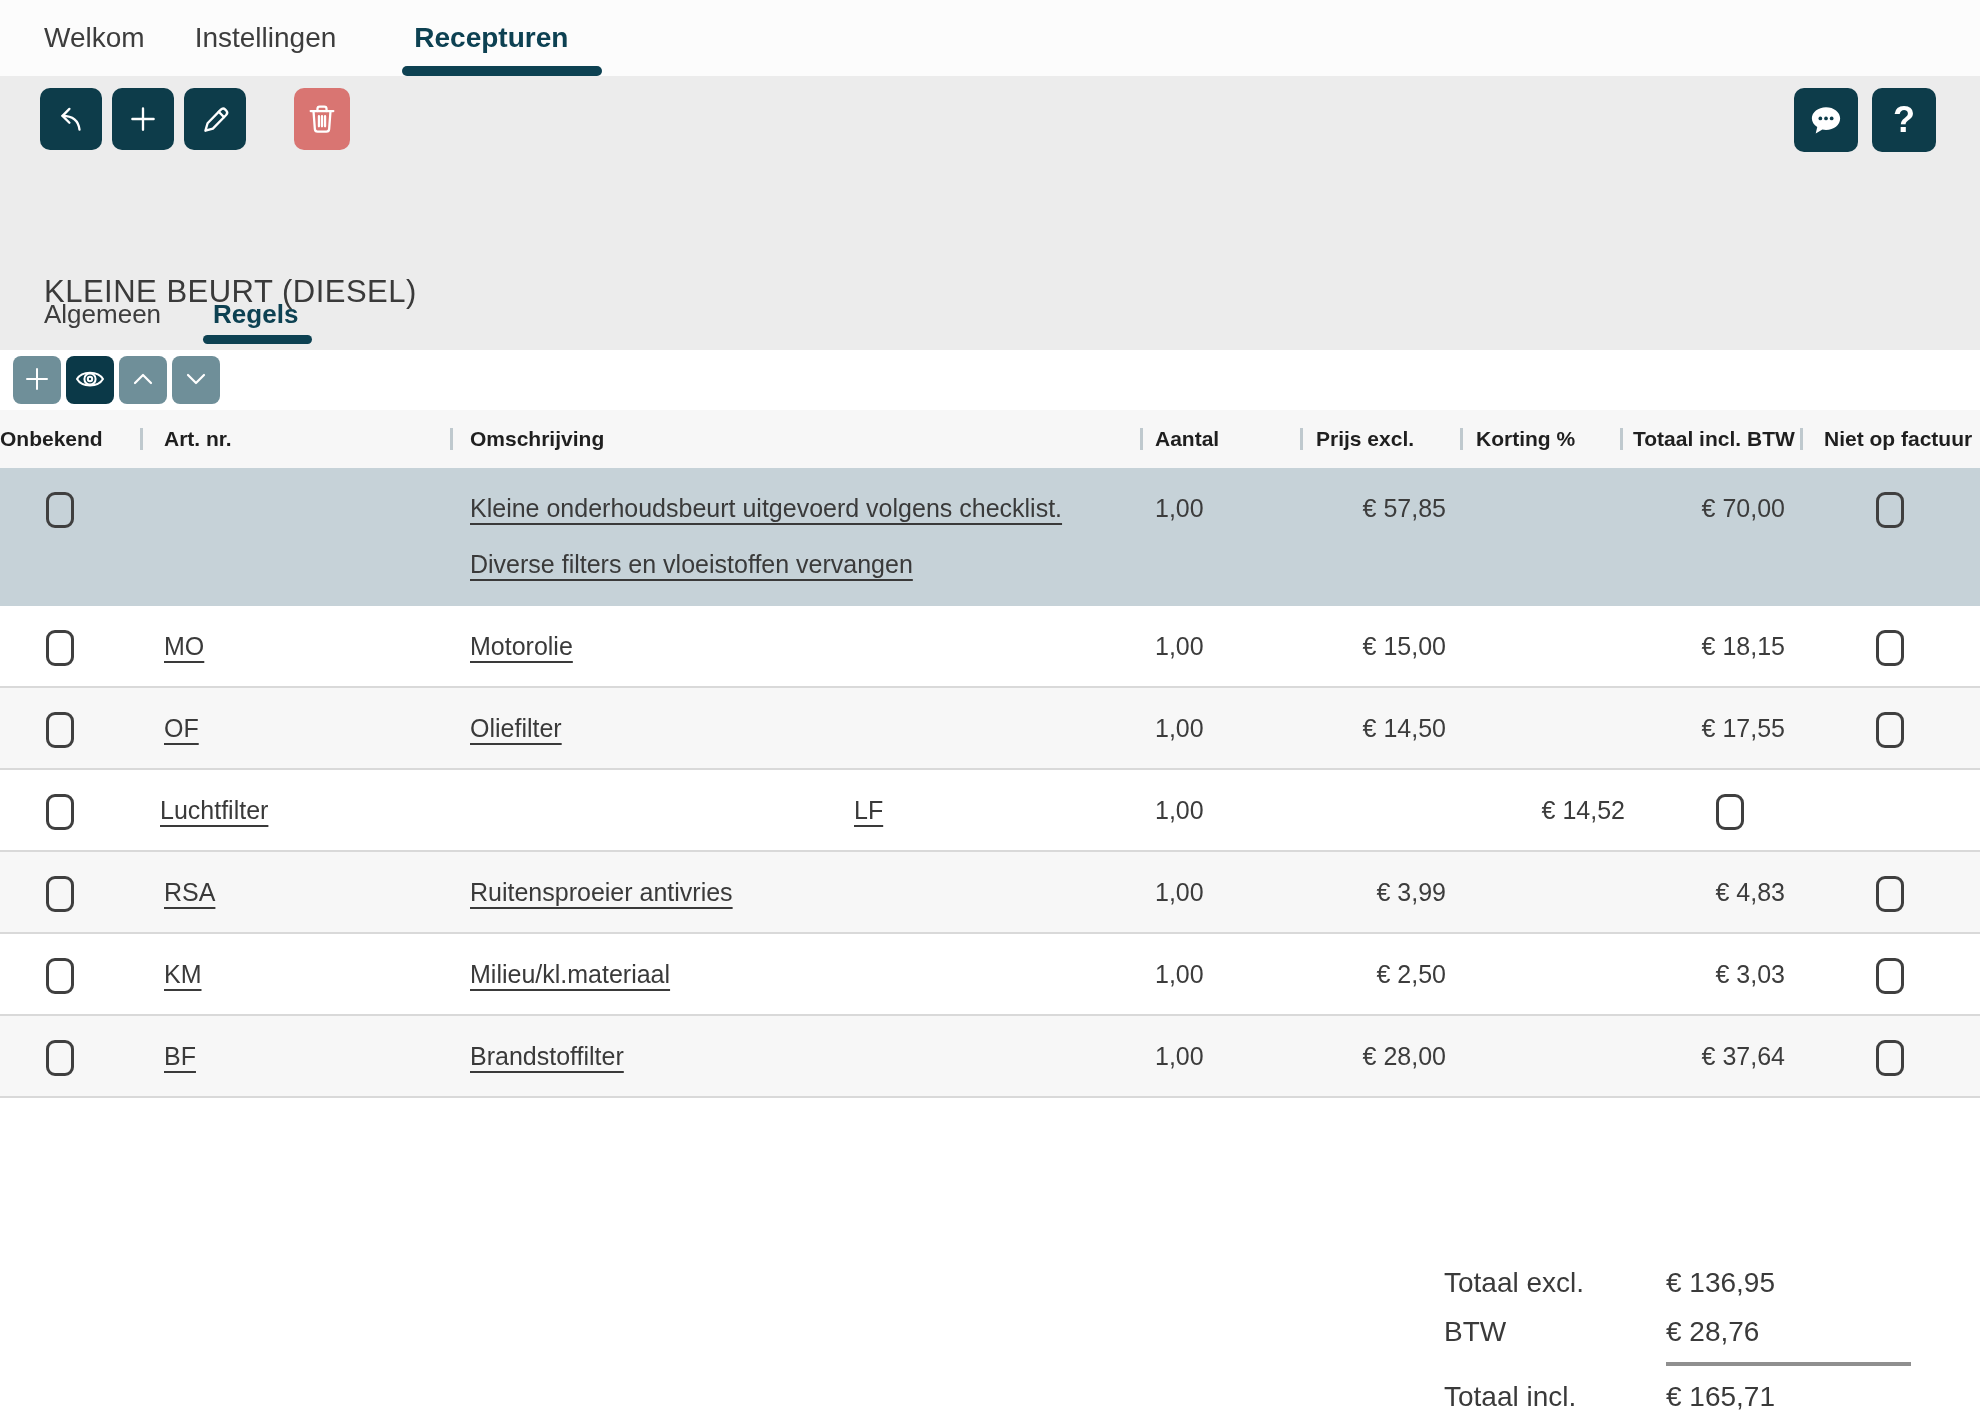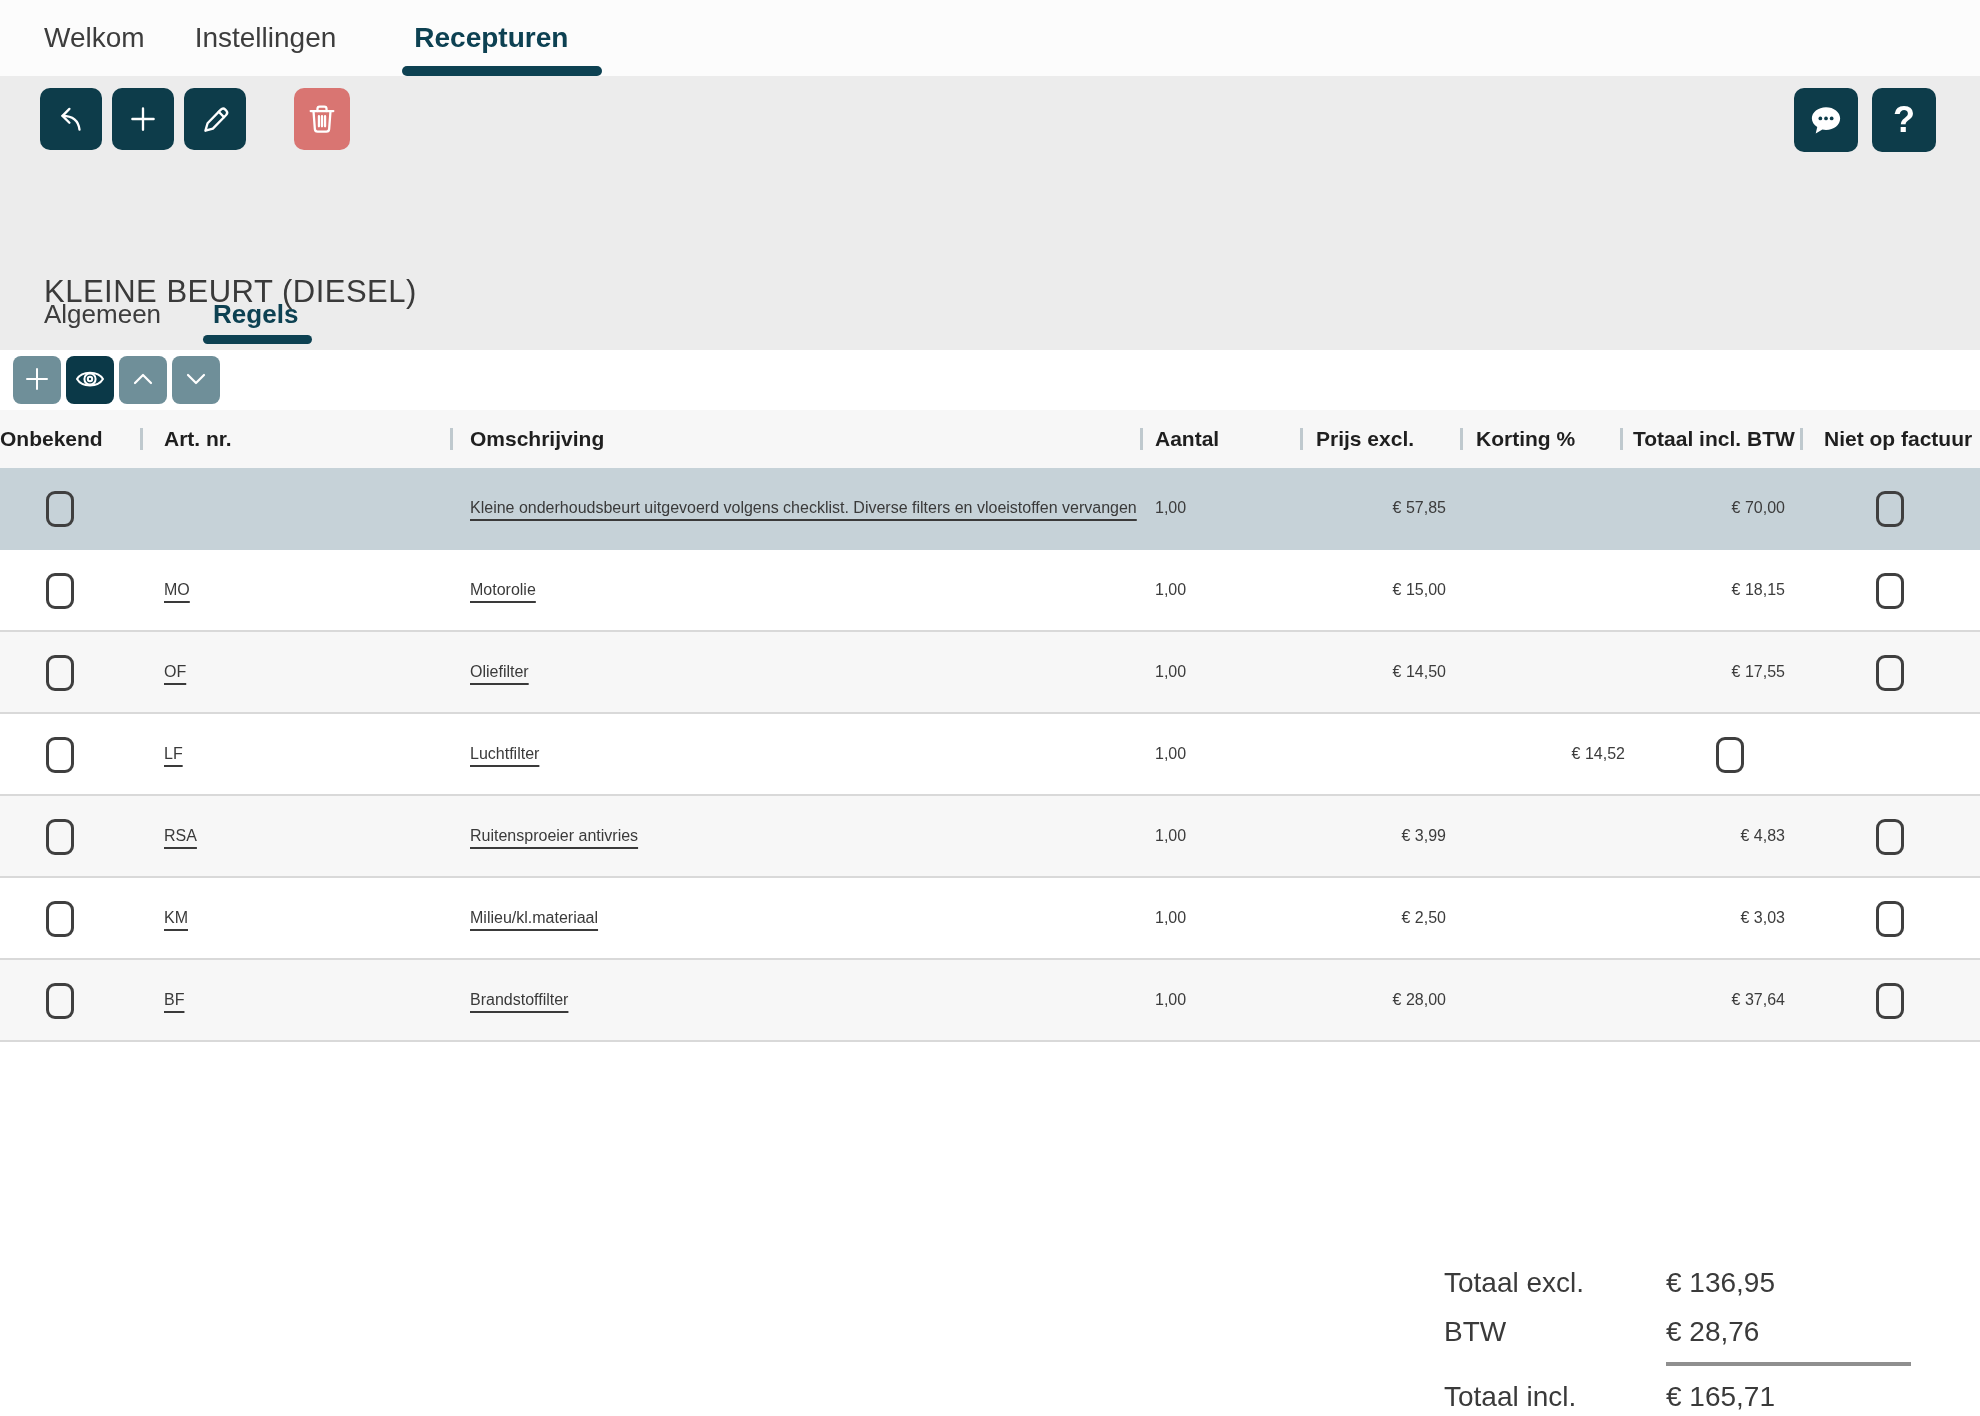--- a/index.html
+++ b/index.html
@@ -91,21 +91,21 @@
   .c4 { width: 160px; padding-left: 15px; }
   .c5 { width: 160px; padding-left: 16px; }
   .c6 { width: 160px; padding-left: 16px; }
   .c7 { width: 180px; padding-left: 13px; }
   .c8 { width: 180px; padding-left: 19px; }
   .hc.c8 { padding-left: 24px; }
 
   .trow {
     display: flex; align-items: flex-start;
     border-bottom: 2px solid #d9d9d9;
-    font-size: 16px; color: #3c3c3c; background: #ffffff;
+    font-size: 25px; color: #3c3c3c; background: #ffffff;
   }
   .trow.alt { background: #f7f7f7; }
   .trow.selected { background: #c6d2d8; border-bottom-color: #c6d2d8; }
   .trow .c { padding-top: 12px; padding-bottom: 12px; line-height: 56px; }
   .trow .c5, .trow .c7 { text-align: right; }
   .trow .c5 { padding-right: 14px; }
   .trow .c7 { padding-right: 15px; }
   .trow .c1 { padding-left: 46px; }
   .trow .c8 { padding-left: 0; text-align: center; }
 
@@ -276,22 +276,22 @@
     <div class="c c3"><a class="link">Oliefilter</a></div>
     <div class="c c4">1,00</div>
     <div class="c c5">€ 14,50</div>
     <div class="c c6 empty"></div>
     <div class="c c7">€ 17,55</div>
     <div class="c c8"><span class="checkbox"></span></div>
   </div>
 
   <div class="trow">
     <div class="c c1"><span class="checkbox"></span></div>
+    <div class="c c3"><a class="link">Luchtfilter</a></div>
     <div class="c c2"><a class="link">LF</a></div>
-    <div class="c c3"><a class="link">Luchtfilter</a></div>
     <div class="c c4">1,00</div>
     <div class="c c6 empty"></div>
     <div class="c c7">€ 14,52</div>
     <div class="c c8"><span class="checkbox"></span></div>
   </div>
 
   <div class="trow alt">
     <div class="c c1"><span class="checkbox"></span></div>
     <div class="c c2"><a class="link">RSA</a></div>
     <div class="c c3"><a class="link">Ruitensproeier antivries</a></div>

